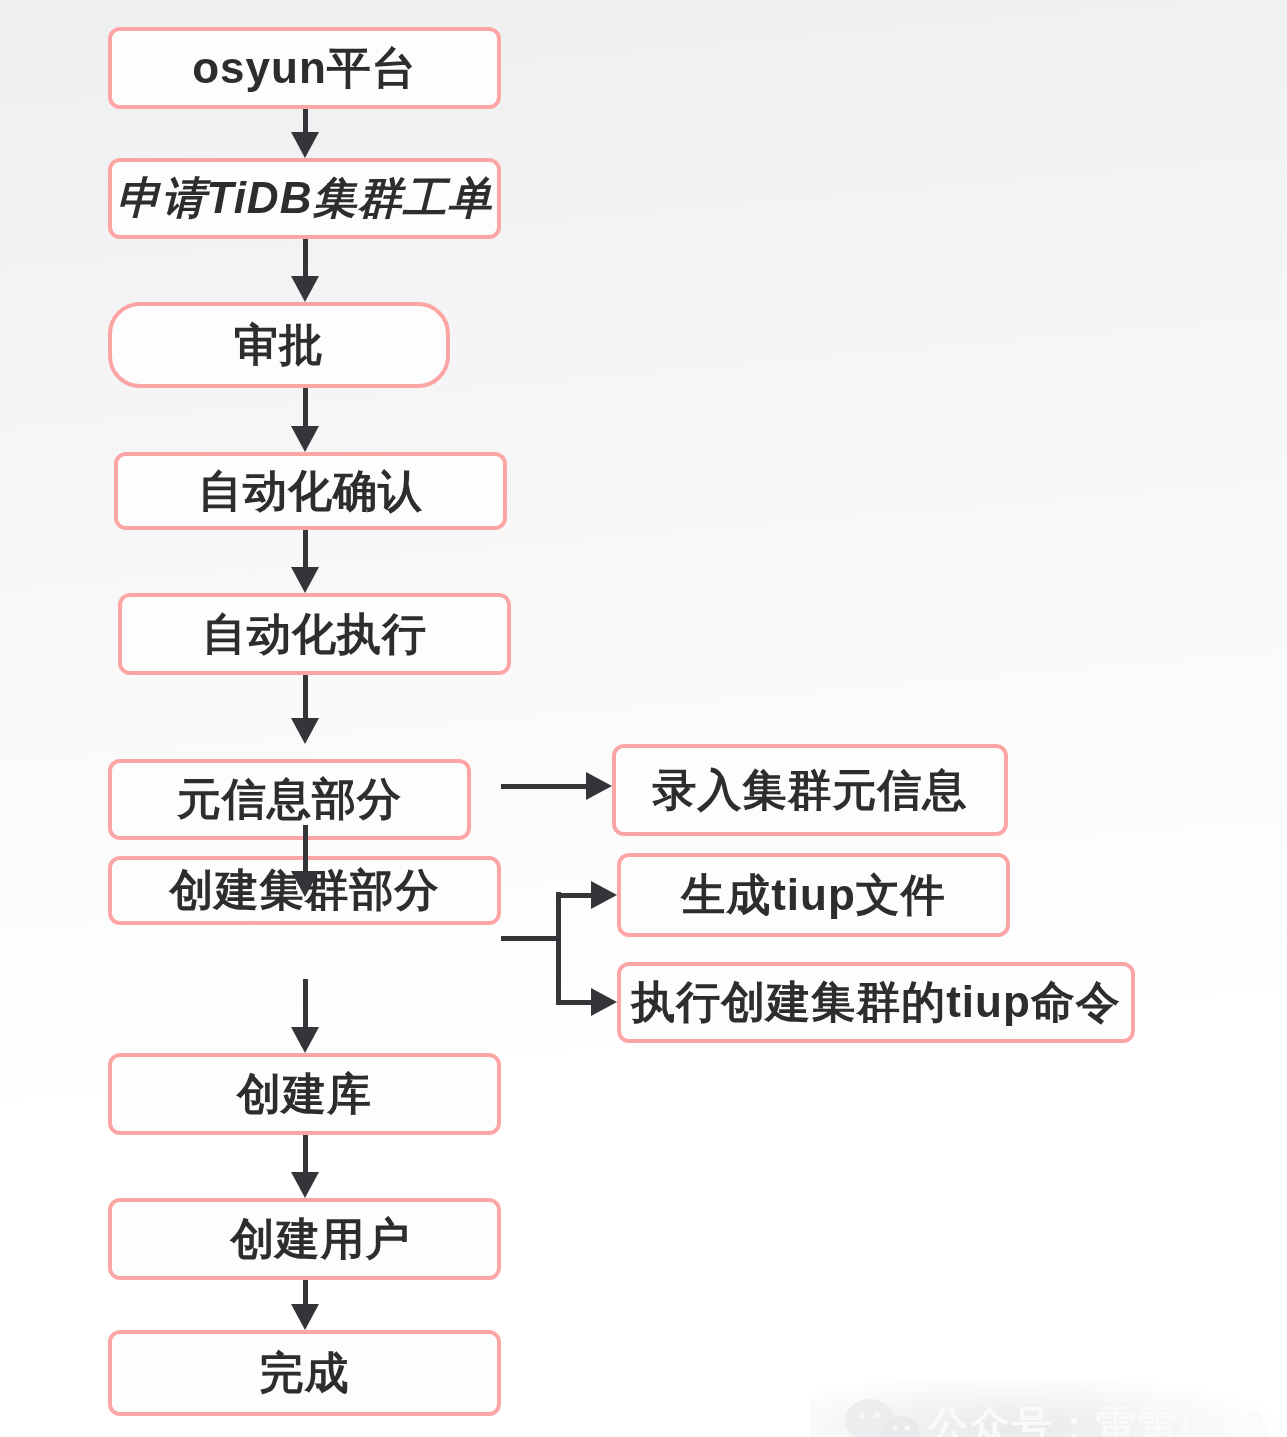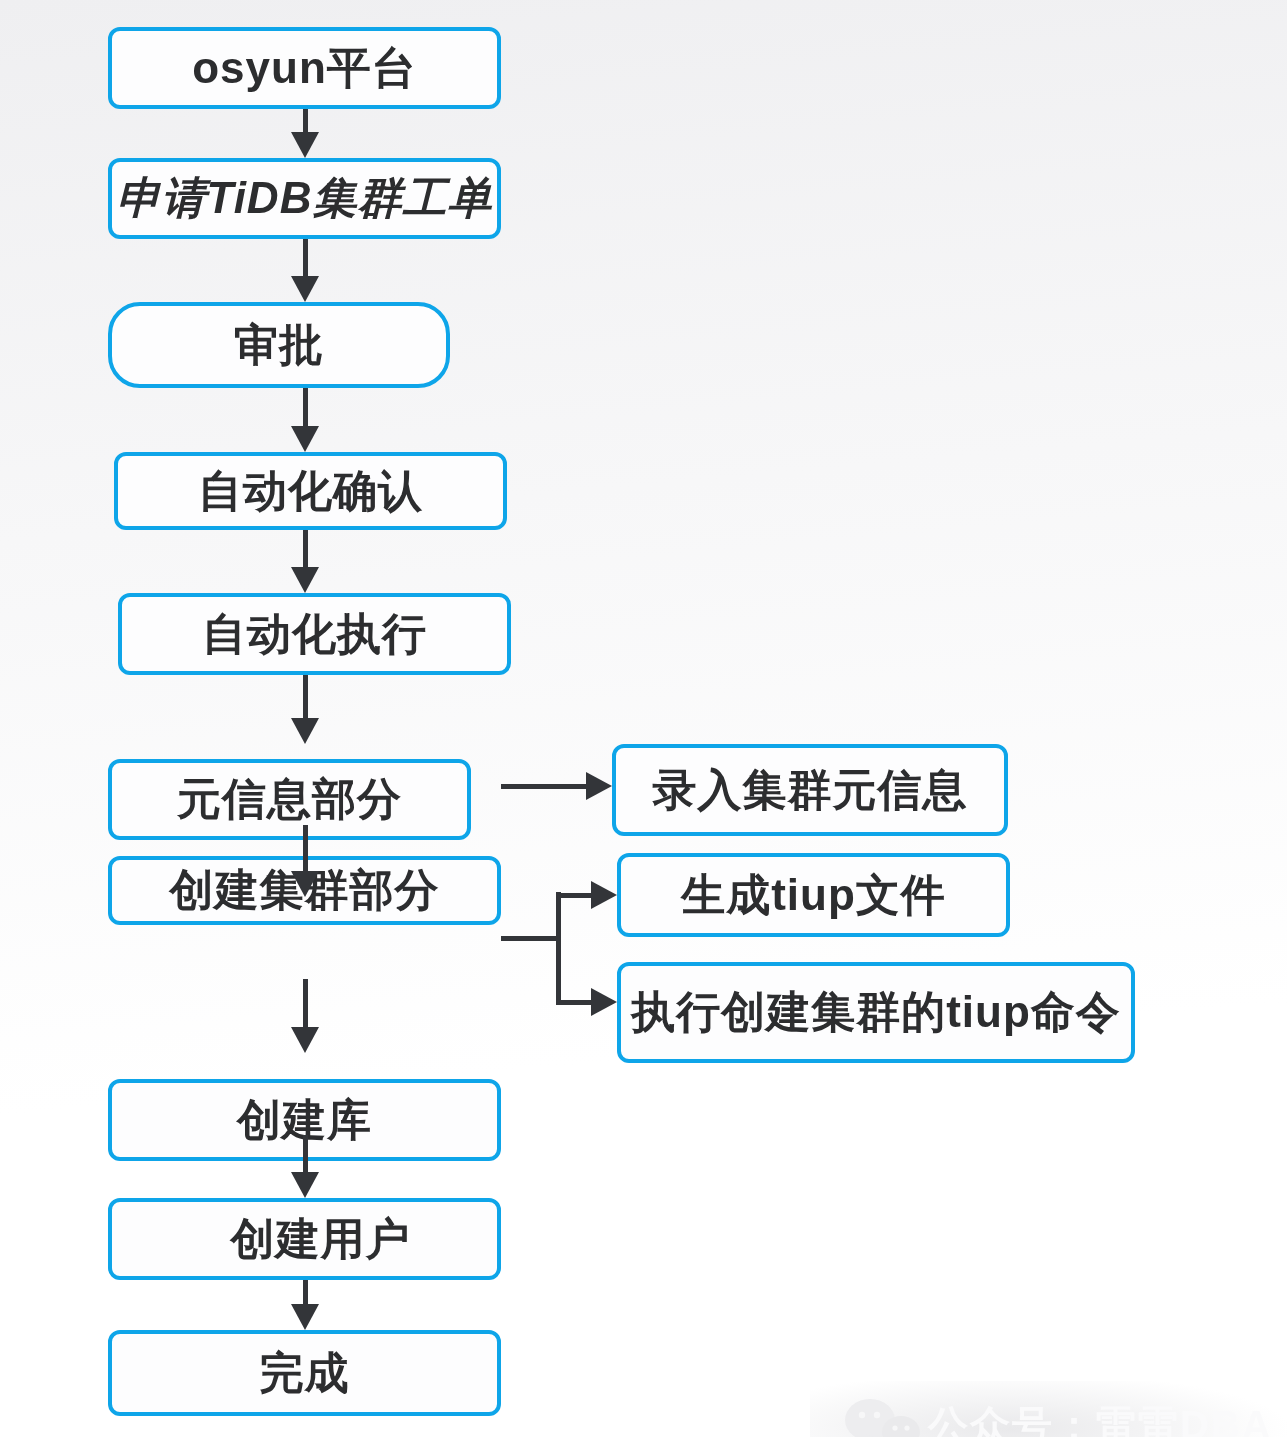--- a/index.html
+++ b/index.html
@@ -10,21 +10,21 @@
     position: relative;
     width: 1287px;
     height: 1437px;
     overflow: hidden;
     background: linear-gradient(175deg, #efeff1 0%, #f7f7f8 35%, #ffffff 72%);
     font-family: "Liberation Sans", "DejaVu Sans", sans-serif;
   }
   .node {
     position: absolute;
     box-sizing: border-box;
-    border: 4px solid #0ea5e9;
+    border: 4px solid #fca5a5;
     border-radius: 12px;
     background: #fdfdfe;
     display: flex;
     align-items: center;
     justify-content: center;
     font-weight: 700;
     font-size: 44px;
     letter-spacing: 1px;
     color: #2c2d2f;
     text-align: center;
@@ -82,27 +82,27 @@
 </head>
 <body>
 
 <div class="node" style="left:108px; top:27px;  width:393px; height:82px;">osyun平台</div>
 <div class="node" style="left:108px; top:158px; width:393px; height:81px;font-style:italic;">申请TiDB集群工单</div>
 <div class="node" style="left:108px; top:302px; width:342px; height:86px;border-radius:32px;">审批</div>
 <div class="node" style="left:114px; top:452px; width:393px; height:78px;">自动化确认</div>
 <div class="node" style="left:108px; top:593px; width:393px; height:82px;margin-left:10px;">自动化执行</div>
 <div class="node" style="left:108px; top:744px; width:363px; height:81px;margin-top:15px;">元信息部分</div>
 <div class="node" style="left:108px; top:856px; width:393px; height:69px;">创建集群部分</div>
-<div class="node" style="left:108px; top:1053px;width:393px; height:82px;margin-top:26px;">创建库</div>
+<div class="node" style="left:108px; top:1053px;width:393px; height:82px;">创建库</div>
 <div class="node" style="left:108px; top:1198px;width:393px; height:82px;padding-left:32px;">创建用户</div>
 <div class="node" style="left:108px; top:1330px;width:393px; height:86px;">完成</div>
 
 <div class="node" style="left:612px; top:744px; width:396px; height:92px;">录入集群元信息</div>
 <div class="node" style="left:617px; top:853px; width:393px; height:84px;">生成tiup文件</div>
-<div class="node" style="left:617px; top:962px; width:518px; height:101px;">执行创建集群的tiup命令</div>
+<div class="node" style="left:617px; top:962px; width:518px; height:81px;">执行创建集群的tiup命令</div>
 
 <div class="va" style="left:291px; top:109px;  height:49px;"></div>
 <div class="va" style="left:291px; top:239px;  height:63px;"></div>
 <div class="va" style="left:291px; top:388px;  height:64px;"></div>
 <div class="va" style="left:291px; top:530px;  height:63px;"></div>
 <div class="va" style="left:291px; top:675px;  height:69px;"></div>
 <div class="va" style="left:291px; top:825px;  height:72px;"></div>
 <div class="va" style="left:291px; top:979px;  height:74px;"></div>
 <div class="va" style="left:291px; top:1135px; height:63px;"></div>
 <div class="va" style="left:291px; top:1280px; height:50px;"></div>

